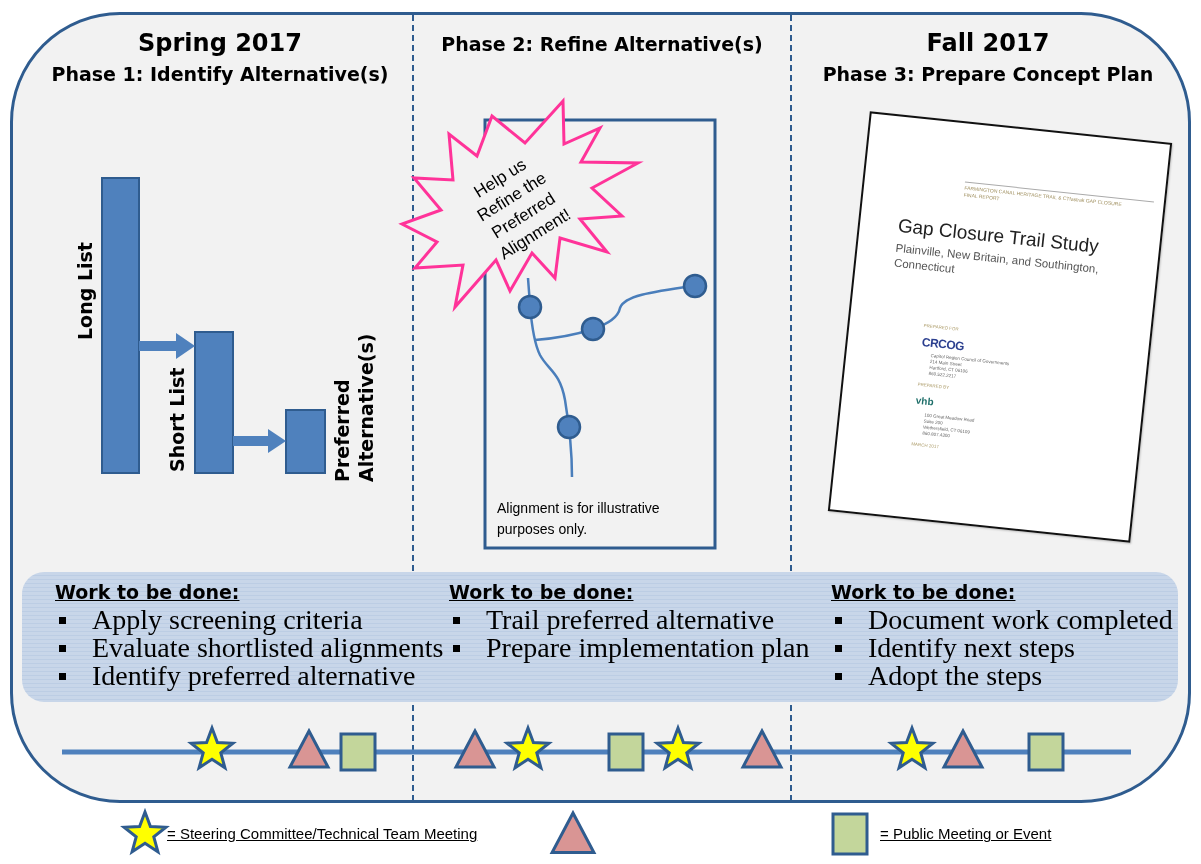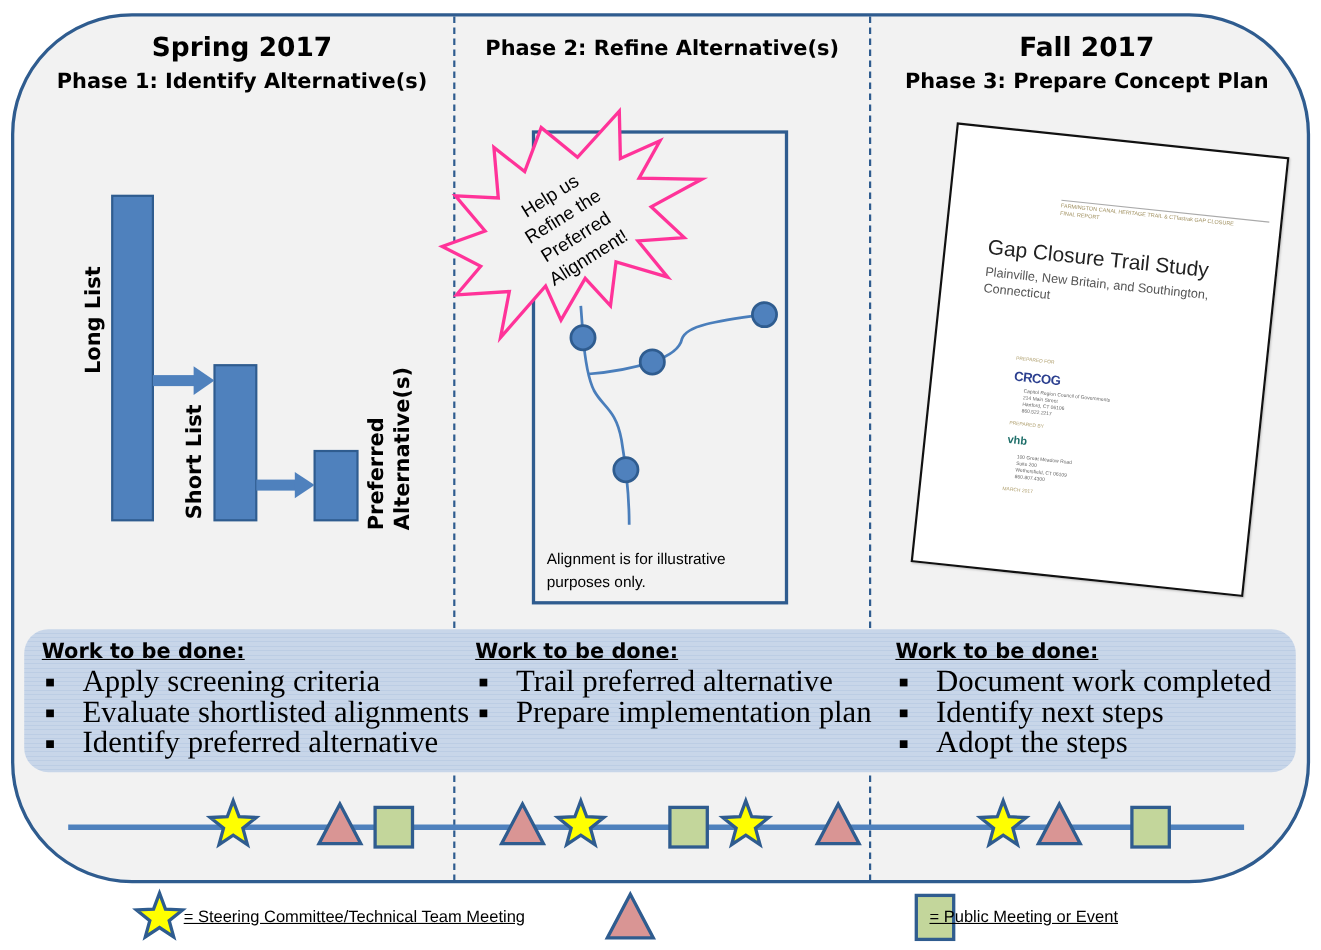--- a/index.html
+++ b/index.html
@@ -5,21 +5,21 @@
   html,body{margin:0;padding:0;background:#ffffff;}
   body{width:1201px;height:864px;position:relative;overflow:hidden;font-family:"DejaVu Sans","Liberation Sans",sans-serif;color:#000;}
   #canvas{position:absolute;left:0;top:0;width:1201px;height:864px;padding-left:13px;}
   .frame{position:absolute;left:10px;top:12px;width:1181px;height:791px;background:#f2f2f2;border:3px solid #2f5c8f;border-radius:110px;box-sizing:border-box;}
   .divider{position:absolute;top:15px;height:786px;width:0;border-left:2px dashed #2f5c8f;}
   .col-head{position:absolute;top:28px;text-align:center;font-weight:bold;}
   .col-head .season{font-size:24px;line-height:30px;display:block;}
   .col-head .phase{font-size:19px;line-height:32px;display:block;}
   .work-band{position:absolute;left:22px;top:572px;width:1156px;height:130px;border-radius:22px;
     background:repeating-linear-gradient(to bottom,#c8d6e9 0px,#c8d6e9 3px,#bccde4 3px,#bccde4 4px);}
-  .work{position:absolute;top:578px;font-size:19px;line-height:28px;}
+  .work{position:absolute;top:578px;font-size:19px;line-height:28px;margin-left:17px;}
   .work .wt{font-weight:bold;text-decoration:underline;display:block;}
   .work ul{list-style:none;margin:0;padding:0;}
   .work li{position:relative;padding-left:37px;font-family:Liberation Serif, serif;font-size:28px;}
   .work li .bullet{position:absolute;left:4px;top:11px;width:7px;height:7px;background:#000;}
   .vlabel{position:absolute;font-weight:bold;font-size:19px;white-space:nowrap;transform-origin:left top;transform:rotate(-90deg);line-height:22px;}
   .legend{position:absolute;top:816px;font-family:"Liberation Sans",sans-serif;font-size:15px;line-height:36px;text-decoration:underline;}
   .doc{position:absolute;left:848px;top:126px;width:300px;height:398px;background:#fff;border:2px solid #111;transform:rotate(6deg);transform-origin:center center;box-shadow:1px 1px 2px rgba(0,0,0,.2);}
   .doc .hdr{position:absolute;left:100px;top:58px;width:190px;border-top:1px solid #aaa;font-size:5px;color:#a09060;line-height:7px;padding-top:2px;font-family:"Liberation Sans",sans-serif;}
   .doc .title{position:absolute;left:38px;top:98px;font-size:19px;color:#222;font-family:"Liberation Sans",sans-serif;white-space:nowrap;}
   .doc .sub{position:absolute;left:38px;top:124px;font-size:11.5px;color:#555;line-height:15px;font-family:"Liberation Sans",sans-serif;width:250px;}
@@ -157,15 +157,15 @@
         <rect x="1029" y="734" width="34" height="36" fill="#c3d69b" stroke="#2f5c8f" stroke-width="3"></rect>
       </g>
     <g id="legend-markers">
         <polygon points="145.0,812.0 150.4,826.5 165.9,827.2 153.8,836.9 157.9,851.8 145.0,843.2 132.1,851.8 136.2,836.9 124.1,827.2 139.6,826.5" fill="#ffff00" stroke="#2f5c8f" stroke-width="3"></polygon>
         <polygon points="573,813 593.9,852.6 552.1,852.6" fill="#d99594" stroke="#2f5c8f" stroke-width="3"></polygon>
         <rect x="833" y="814" width="34" height="40" fill="#c3d69b" stroke="#2f5c8f" stroke-width="3"></rect>
       </g>
   </svg>
 
   <div class="legend" style="left:167px;">= Steering Committee/Technical Team Meeting</div>
-  <div class="legend" style="left:845px;">= Public Meeting or Event</div>
+  <div class="legend" style="left:880px;">= Public Meeting or Event</div>
 
 </div>
 
 </body></html>

